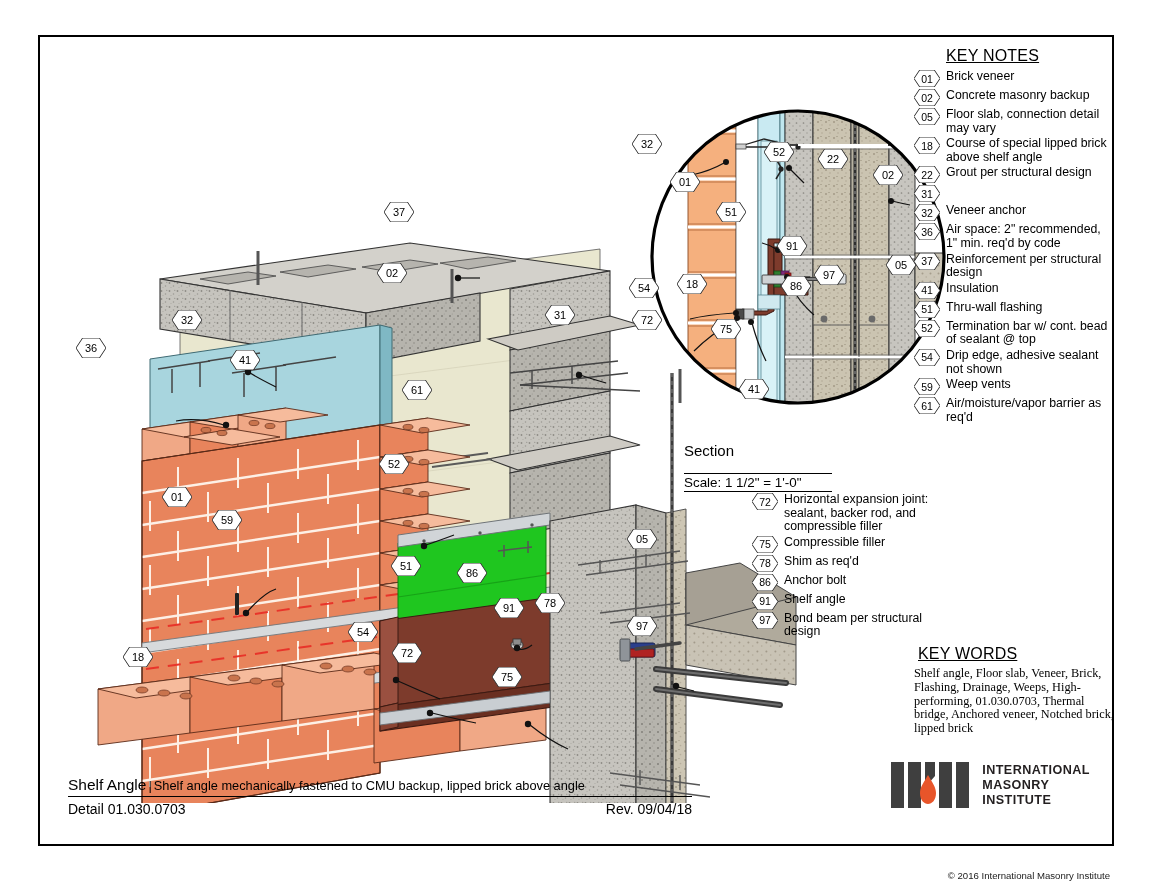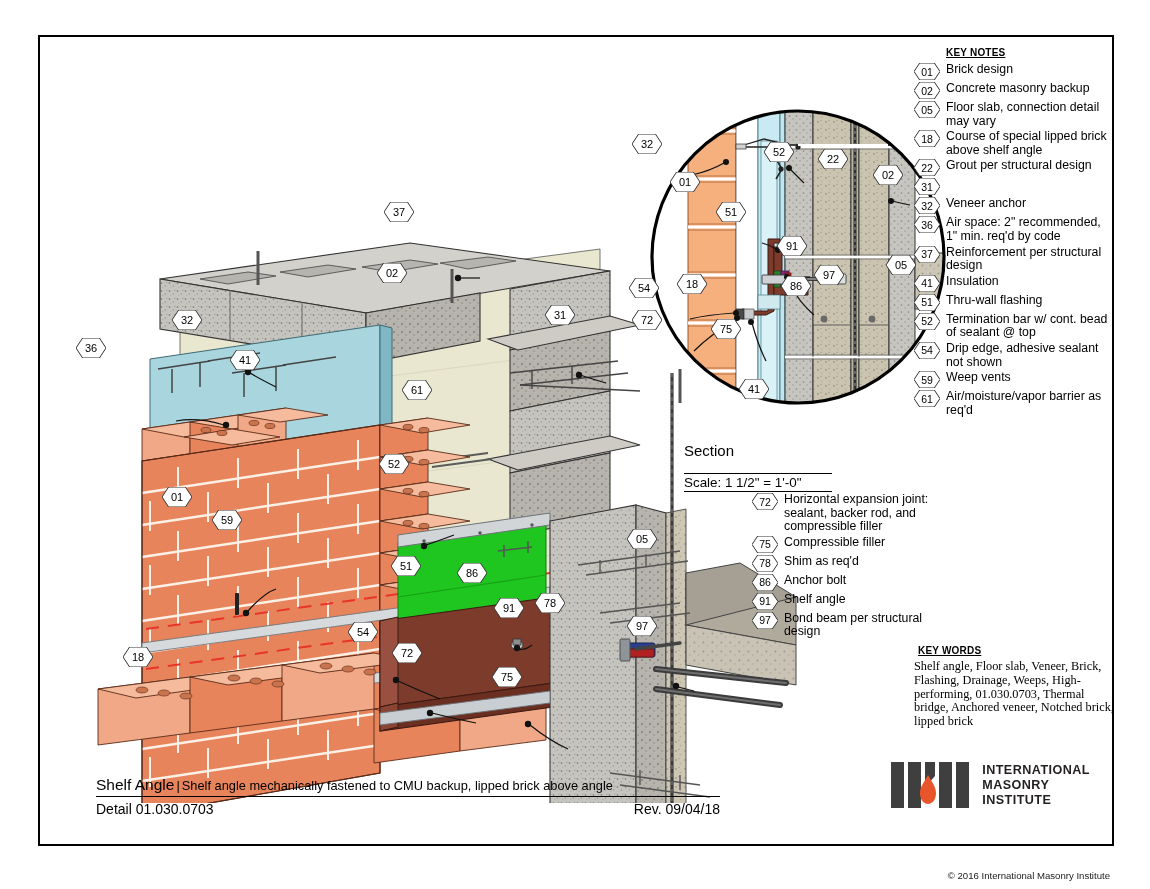--- a/index.html
+++ b/index.html
@@ -24,22 +24,22 @@
     border: 2.5px solid #000;
     background: #fff;
   }
   
   #keynotes {
     position: absolute;
     left: 874px; top: 10px;
     width: 196px;
   }
   .kn-title, .kw-title {
-    font-size: 10px;
-    font-weight: bold;
+    font-size: 16px;
+    font-weight: normal;
     text-decoration: underline;
     letter-spacing: .2px;
     margin: 0 0 4px 32px;
     color: #000;
   }
   .kw-title { margin-left: 4px; }
   .note-row {
     display: flex;
     align-items: flex-start;
     margin-bottom: 1px;
@@ -97,21 +97,20 @@
   #sectionlabel .sec-scale {
     font-size: 13.4px; color: #000;
     border-bottom: 1.6px solid #000;
     padding: 1px 0 1px 0;
   }
   
   #titleblock {
     position: absolute;
     left: 28px; bottom: 27px;
     width: 624px;
-    margin-left: 28px;
   }
   #tb-line1 {
     border-bottom: 1.8px solid #000;
     padding-bottom: 2px;
     white-space: nowrap;
   }
   #tb-line1 .tb-main {
     font-size: 15.5px; color: #000;
   }
   #tb-line1 .tb-sep { font-size: 13px; color: #000; padding: 0 2px; }
@@ -893,21 +892,21 @@
     <div id="keynotes">
       <div class="kn-title">KEY NOTES</div>
       <div id="keynotes-list">
           <div class="note-row">
             <div class="hexnum">
               <svg viewBox="0 0 26 17" xmlns="http://www.w3.org/2000/svg">
                 <polygon points="5.7,0 20.3,0 26,8.5 20.3,17 5.7,17 0,8.5" fill="#ffffff" stroke="#333" stroke-width="1"></polygon>
               </svg>
               <span>01</span>
             </div>
-            <div class="note-text">Brick design</div>
+            <div class="note-text">Brick veneer</div>
           </div>
           <div class="note-row">
             <div class="hexnum">
               <svg viewBox="0 0 26 17" xmlns="http://www.w3.org/2000/svg">
                 <polygon points="5.7,0 20.3,0 26,8.5 20.3,17 5.7,17 0,8.5" fill="#ffffff" stroke="#333" stroke-width="1"></polygon>
               </svg>
               <span>02</span>
             </div>
             <div class="note-text">Concrete masonry backup</div>
           </div>

